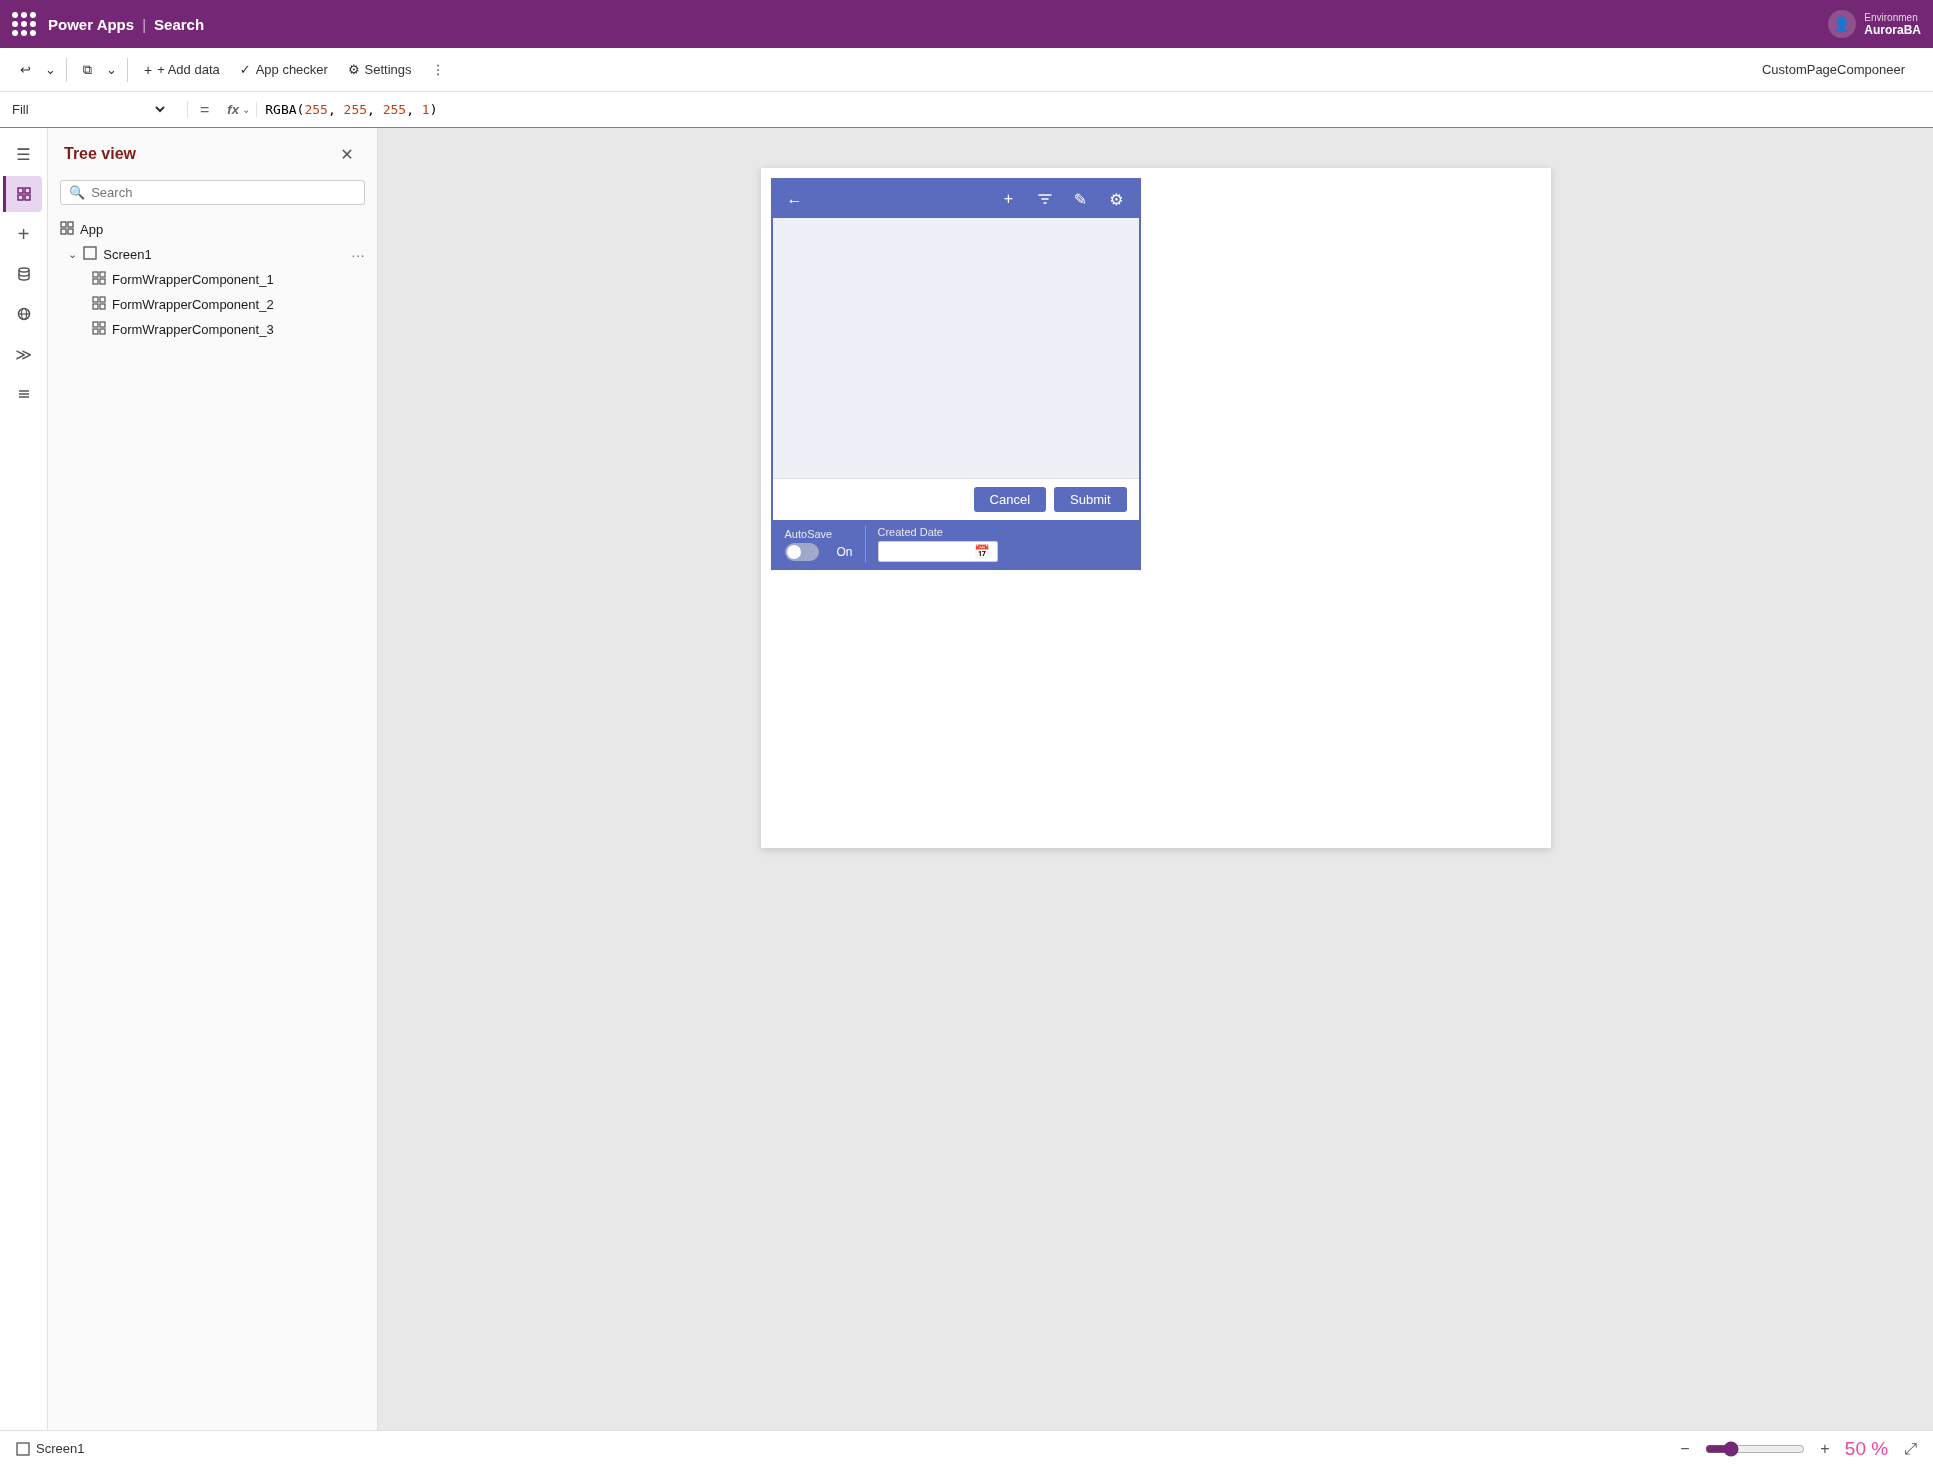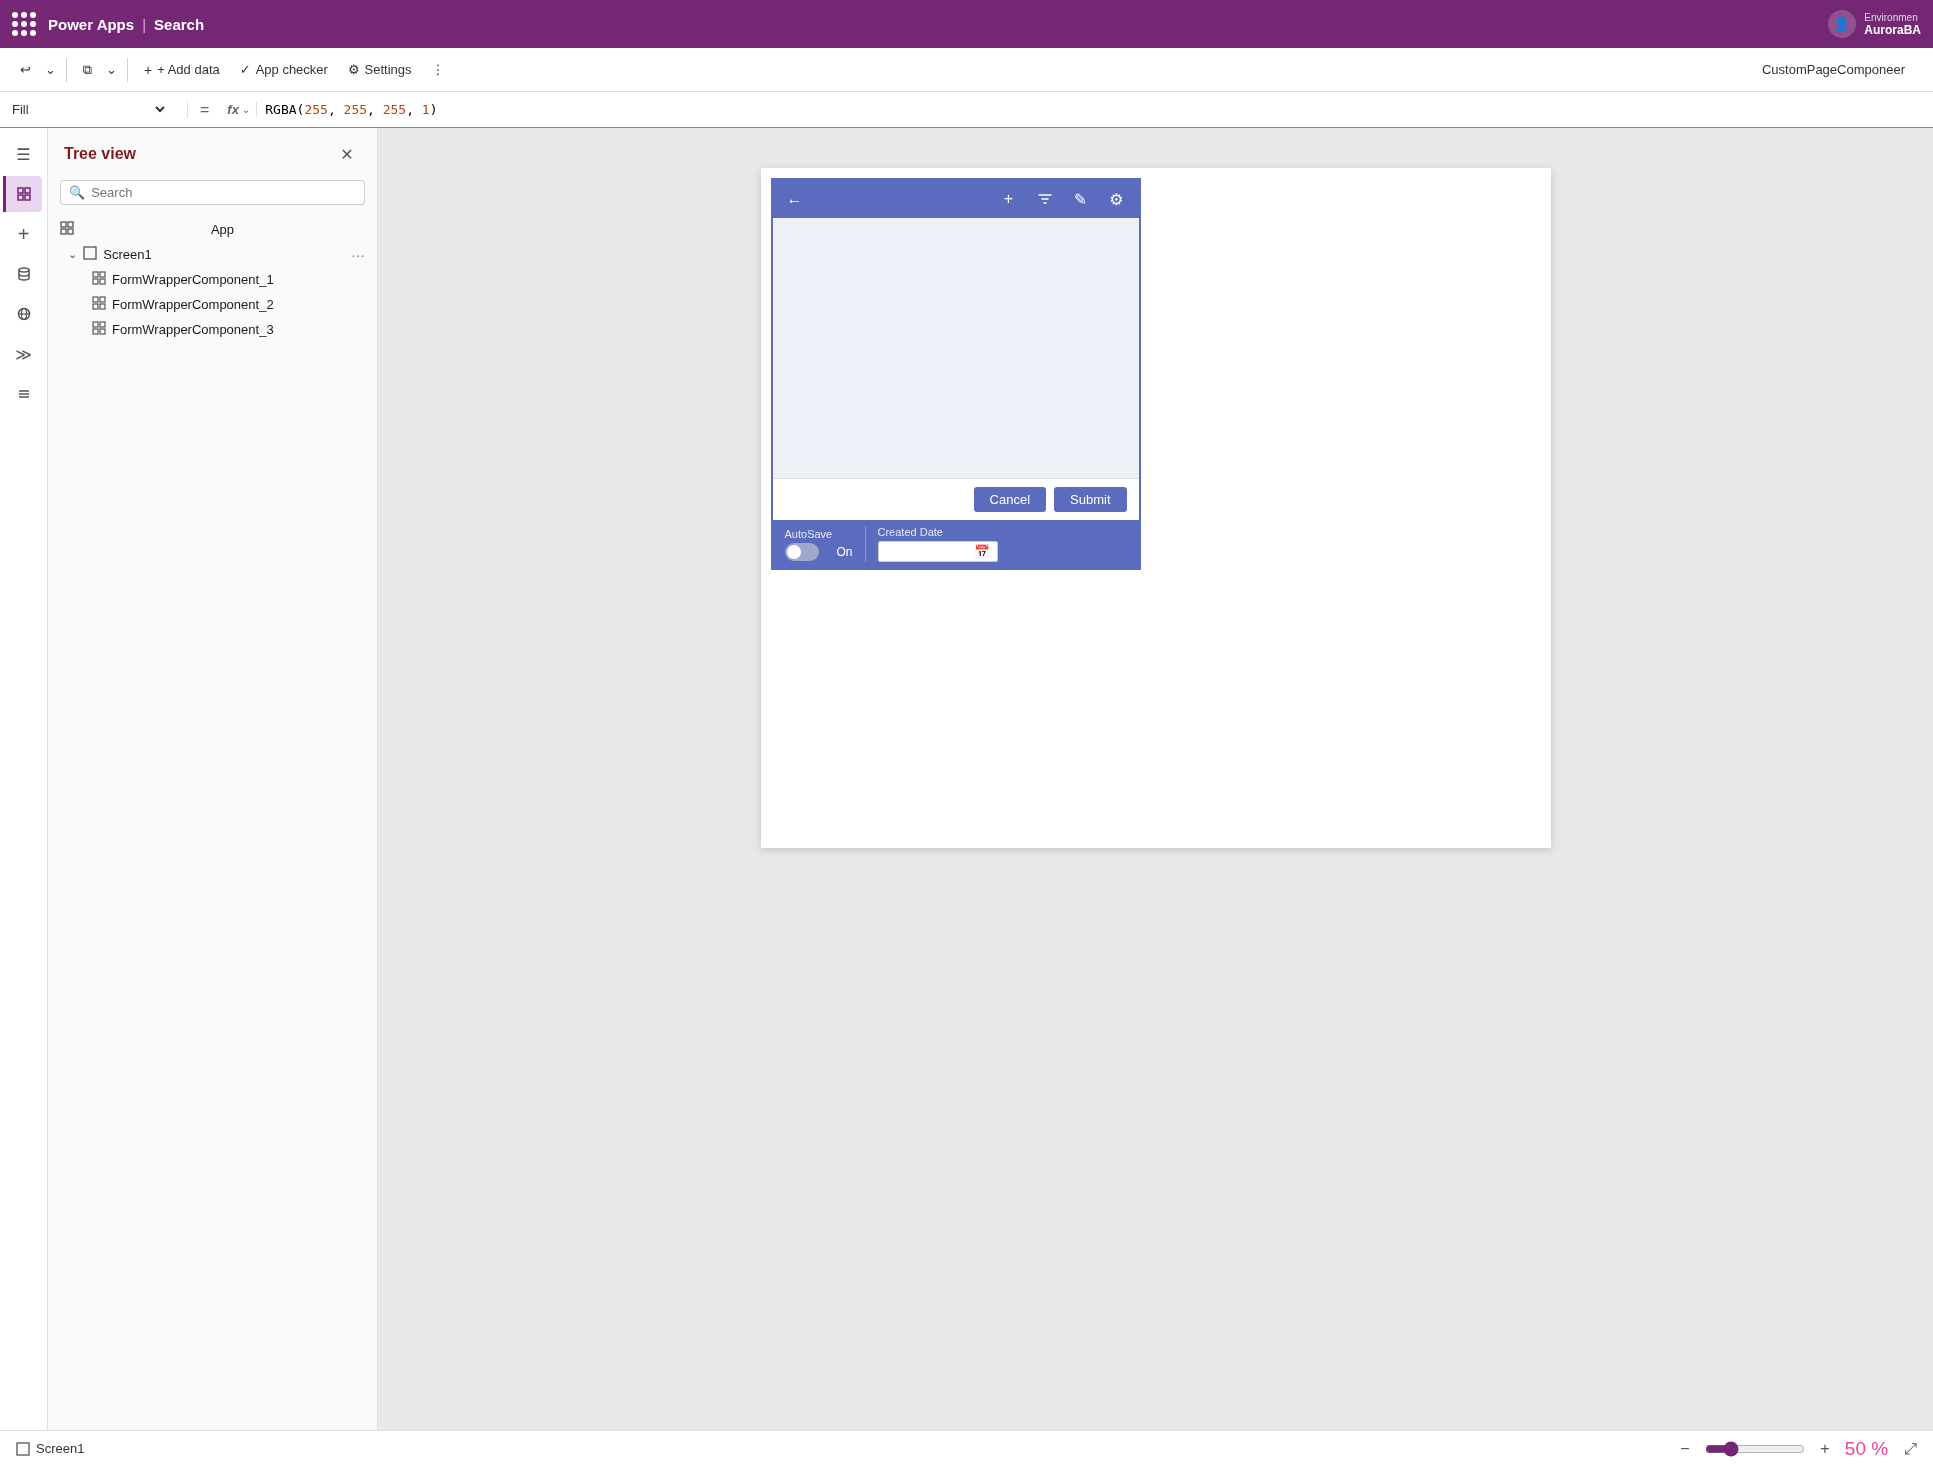--- a/index.html
+++ b/index.html
@@ -188,21 +188,21 @@
 
     .tree-items { flex: 1; overflow-y: auto; padding: 4px 0; }
     .tree-item {
       display: flex; align-items: center;
       padding: 4px 12px;
       gap: 6px;
       cursor: pointer;
       font-size: 13px;
       color: #1a1a1a;
     }
-    .tree-item.level-0 { padding-left: 12px; text-align: center; }
+    .tree-item.level-0 { padding-left: 12px; }
     .tree-item.level-1 { padding-left: 20px; }
     .tree-item.level-2 { padding-left: 44px; }
     .tree-item-icon { font-size: 14px; color: #555; flex-shrink: 0; }
     .tree-item-label { flex: 1; }
     .tree-item-more { color: #777; font-size: 14px; margin-left: auto; }
 
     
     .canvas-area {
       flex: 1;
       background: #e8e8e8;

